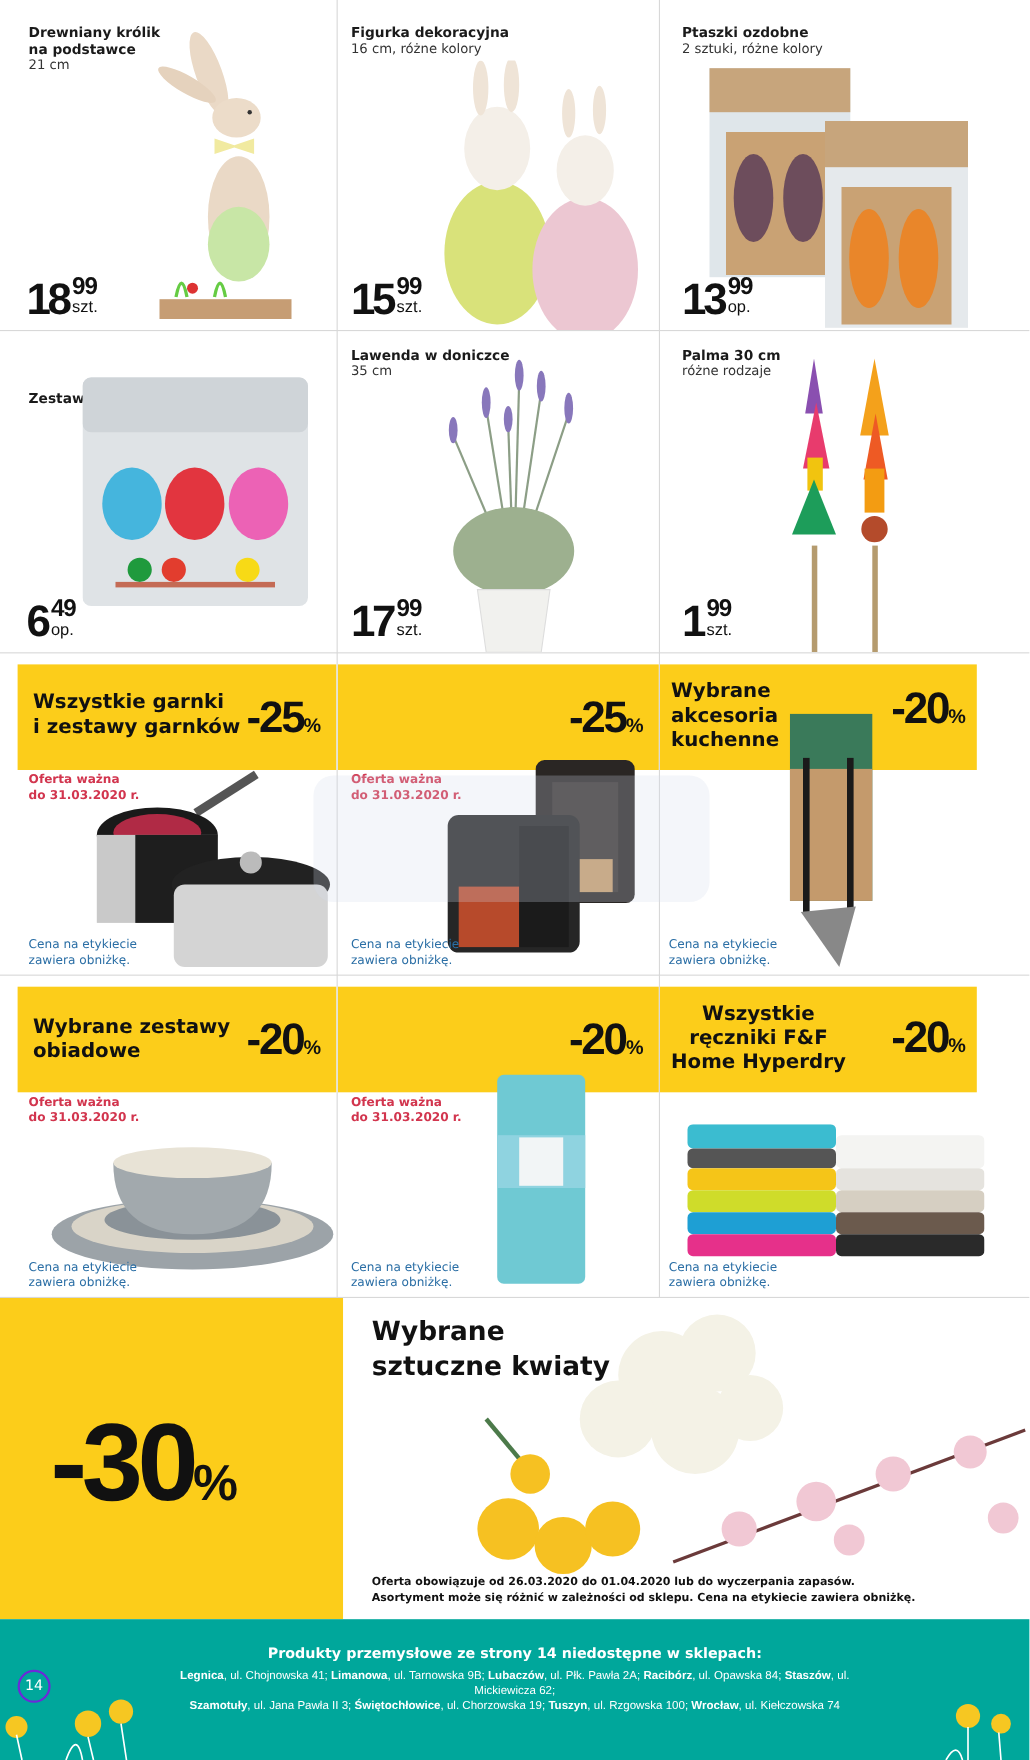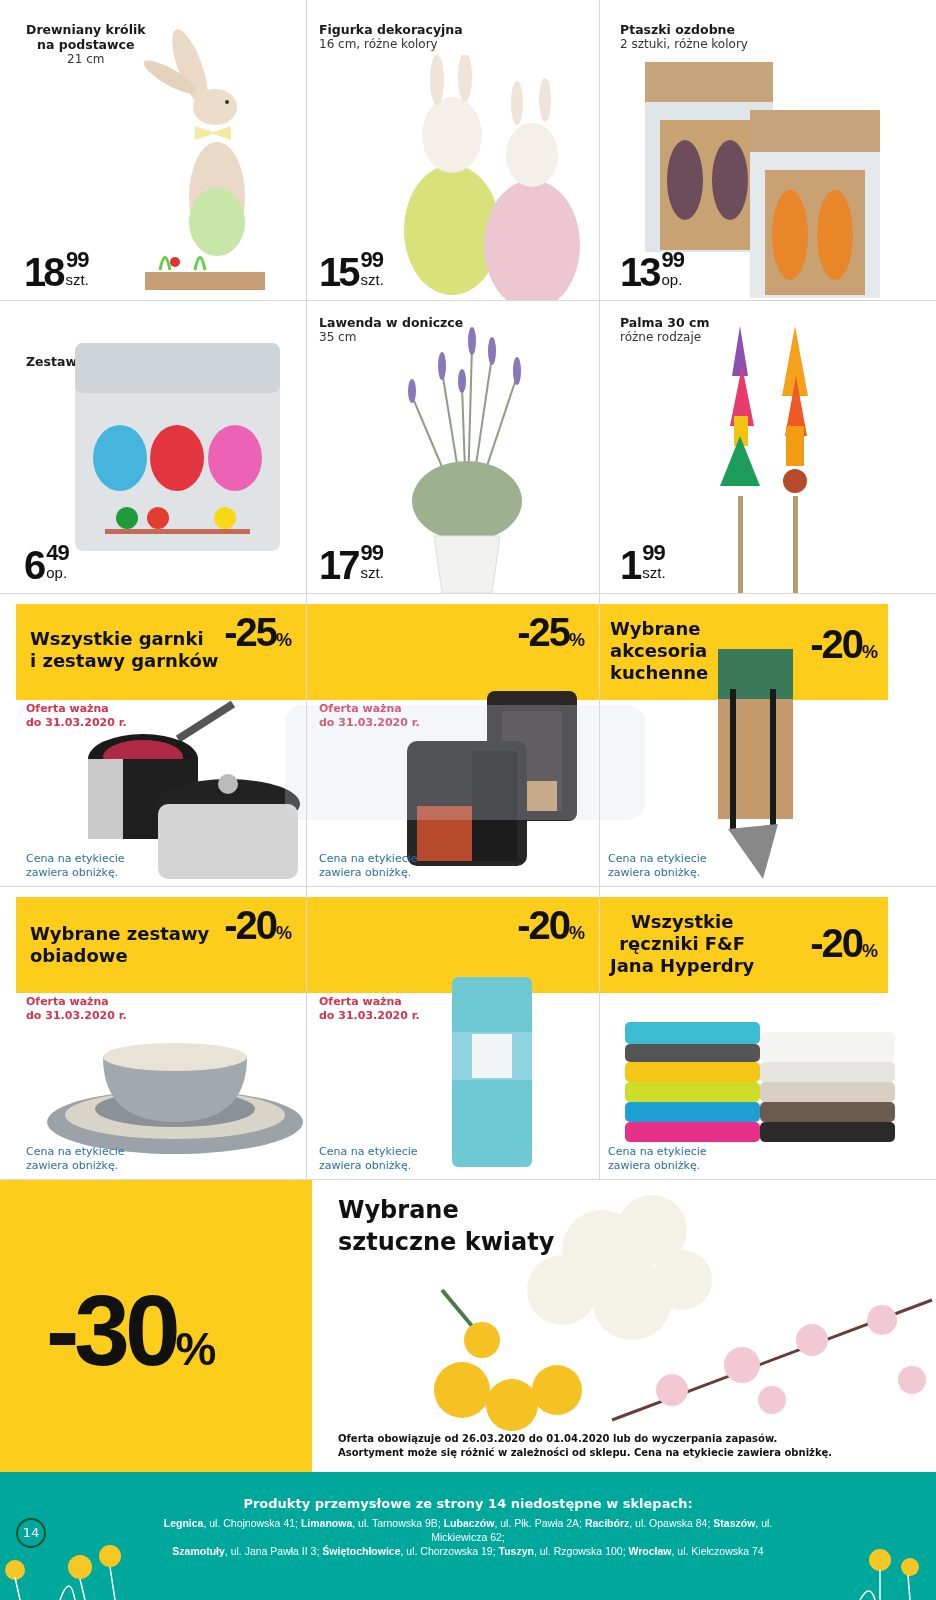--- a/index.html
+++ b/index.html
@@ -17,48 +17,48 @@
   .price { position: absolute; left: 24px; bottom: 6px; display: flex; align-items: flex-start; }
   .price-int { font-family: "Liberation Sans", sans-serif; font-weight: bold; font-size: 40px; line-height: 44px; letter-spacing: -3px; color: #111; }
   .price-right { display: flex; flex-direction: column; margin-left: 3px; }
   .price-dec { font-family: "Liberation Sans", sans-serif; font-weight: bold; font-size: 22px; line-height: 20px; color: #111; letter-spacing: -1px; }
   .price-unit { font-family: "Liberation Sans", sans-serif; font-weight: normal; font-size: 15px; line-height: 16px; color: #111; margin-top: 2px; }
   .img { position: absolute; }
 
   
   .band { position: absolute; left: 16px; right: 0; top: 10px; height: 96px; background: #fccd1a; }
   .band-text { position: absolute; left: 14px; top: 16px; font-weight: bold; font-size: 18px; line-height: 22px; color: #111; }
-  .band-pct { position: absolute; right: 14px; top: 8px; font-family: "Liberation Sans", sans-serif; font-weight: bold; font-size: 40px; line-height: 40px; color: #111; letter-spacing: -2px; }
+  .band-pct { position: absolute; right: 14px; top: 28px; font-family: "Liberation Sans", sans-serif; font-weight: bold; font-size: 40px; line-height: 40px; color: #111; letter-spacing: -2px; }
   .band-pct small { font-size: 18px; letter-spacing: 0; }
   .valid { position: absolute; left: 26px; top: 108px; font-weight: bold; font-size: 11px; line-height: 14px; color: #d2354e; }
   .note { position: absolute; left: 26px; bottom: 6px; font-size: 11px; line-height: 14px; color: #2a6ea5; }
 
   
   .bigpromo { position: absolute; left: 0; top: 1180px; width: 312px; height: 292px; background: #fccd1a; }
   .big-pct { position: absolute; left: 46px; top: 100px; font-family: "Liberation Sans", sans-serif; font-weight: bold; font-size: 100px; line-height: 100px; letter-spacing: -5px; color: #111; }
   .big-pct small { font-size: 46px; letter-spacing: 0; }
 
   .flowers { position: absolute; left: 312px; top: 1180px; width: 624px; height: 292px; background: #fff; overflow: hidden; }
   .flowers-title { position: absolute; left: 26px; top: 14px; font-weight: bold; font-size: 24px; line-height: 32px; color: #111; }
   .flowers-terms { position: absolute; left: 26px; top: 252px; font-weight: bold; font-size: 10px; line-height: 14px; color: #111; }
 
   .footer { position: absolute; left: 0; top: 1472px; width: 936px; height: 128px; background: #00a79b; overflow: hidden; }
-  .page-num { position: absolute; left: 16px; top: 46px; width: 30px; height: 30px; border: 2px solid #14532d; border-radius: 50%; color: #fff; font-size: 13px; line-height: 26px; text-align: center; }
+  .page-num { position: absolute; left: 16px; top: 46px; width: 30px; height: 30px; border: 2px solid #6d28d9; border-radius: 50%; color: #fff; font-size: 13px; line-height: 26px; text-align: center; }
   .footer-title { position: absolute; left: 0; width: 936px; top: 24px; text-align: center; color: #fff; font-weight: bold; font-size: 13px; }
   .footer-stores { position: absolute; left: 140px; width: 656px; top: 44px; text-align: center; color: #fff; font-family: "Liberation Sans", sans-serif; font-size: 10.5px; line-height: 14px; }
   .footer-stores b { font-weight: bold; }
 
   .watermark { position: absolute; left: 285px; top: 705px; width: 360px; height: 115px; border-radius: 18px; background: rgba(210,220,235,0.25); pointer-events: none; }
 </style>
 </head>
 <body>
 
 <div class="grid">
 
-  <div class="cell" style="left:0;top:0;width:306px;height:300px;text-align:center;">
+  <div class="cell" style="left:0;top:0;width:306px;height:300px;">
     <div class="p-title">
       <span>Drewniany królik</span><br>
       <span>na podstawce</span>
       <span class="p-sub">21 cm</span>
     </div>
     <svg class="img" style="left:135px;top:22px;" width="135" height="275">
       <ellipse cx="55" cy="45" rx="12" ry="40" fill="#ead9c6" transform="rotate(-20 55 45)"></ellipse>
       <ellipse cx="35" cy="55" rx="8" ry="30" fill="#e5d2bd" transform="rotate(-60 35 55)"></ellipse>
       <ellipse cx="80" cy="85" rx="22" ry="18" fill="#ecdcc9"></ellipse>
       <circle cx="92" cy="80" r="2" fill="#333"></circle>
@@ -299,21 +299,21 @@
       <rect x="25" y="62" width="40" height="44" fill="#f2f5f6"></rect>
     </svg>
     <div class="note" style="left:12px;"><span>Cena na etykiecie</span><br><span>zawiera obniżkę.</span></div>
   </div>
 
   <div class="cell" style="left:600px;top:887px;width:336px;height:292px;">
     <div class="band" style="left:0;right:48px;text-align:center;">
       <div class="band-text" style="left:10px;top:14px;">
         <span>Wszystkie</span><br>
         <span>ręczniki F&amp;F</span><br>
-        <span>Jana Hyperdry</span>
+        <span>Home Hyperdry</span>
       </div>
       <div class="band-pct" style="right:10px;top:26px;"><span>-20</span><small>%</small></div>
     </div>
     <svg class="img" style="left:20px;top:135px;" width="275" height="125">
       <rect x="5" y="0" width="135" height="22" rx="5" fill="#3bbcd0"></rect>
       <rect x="5" y="22" width="135" height="18" rx="5" fill="#555"></rect>
       <rect x="5" y="40" width="135" height="20" rx="5" fill="#f5c518"></rect>
       <rect x="5" y="60" width="135" height="20" rx="5" fill="#cfdc2a"></rect>
       <rect x="5" y="80" width="135" height="20" rx="5" fill="#1e9fd4"></rect>
       <rect x="5" y="100" width="135" height="20" rx="5" fill="#e6308a"></rect>

